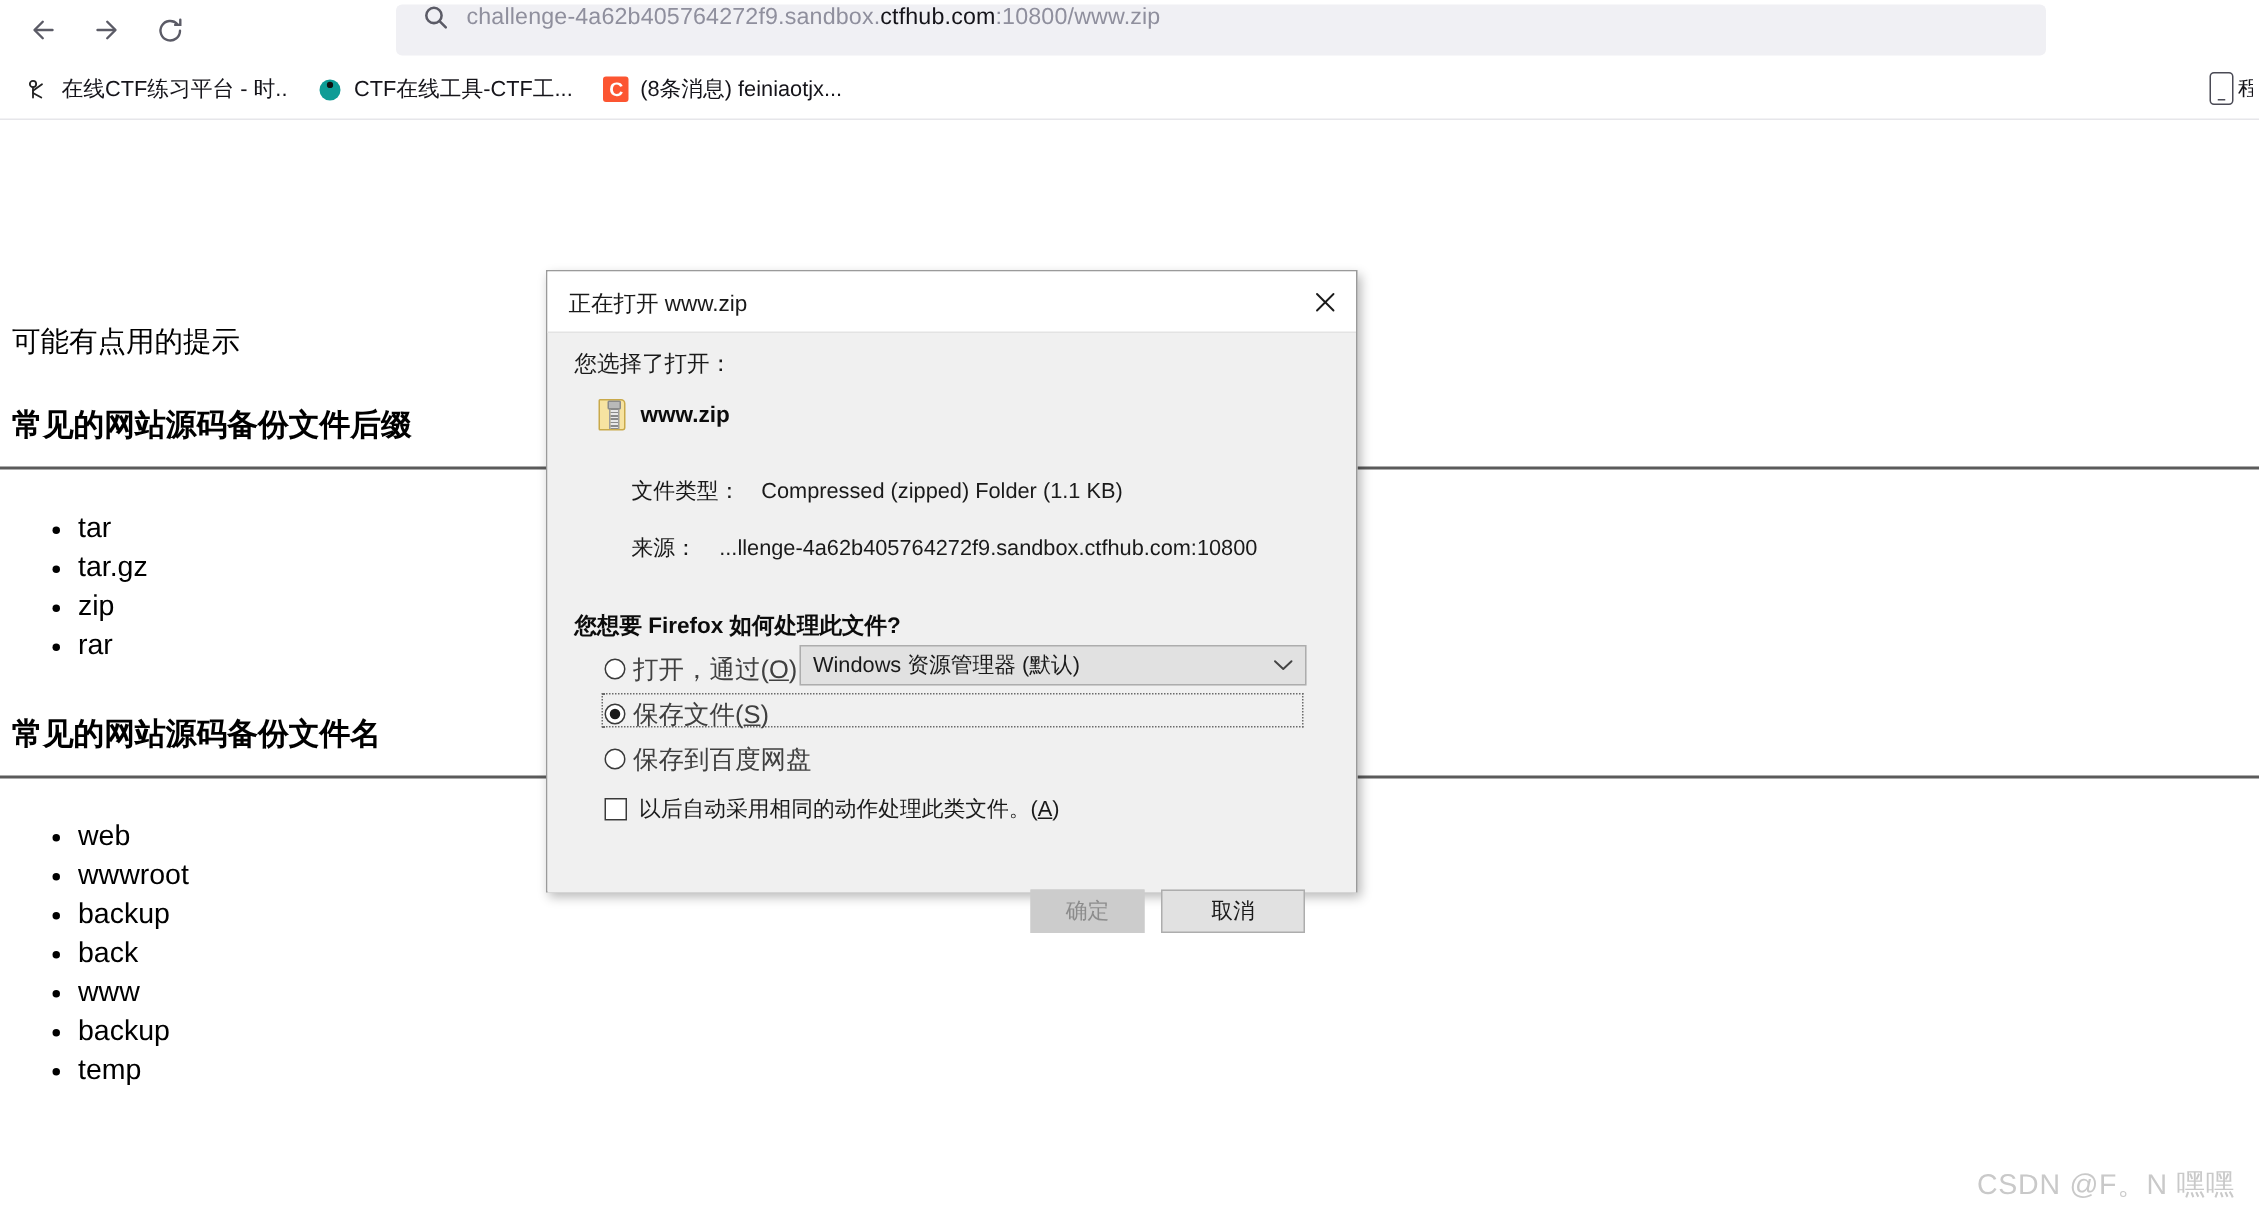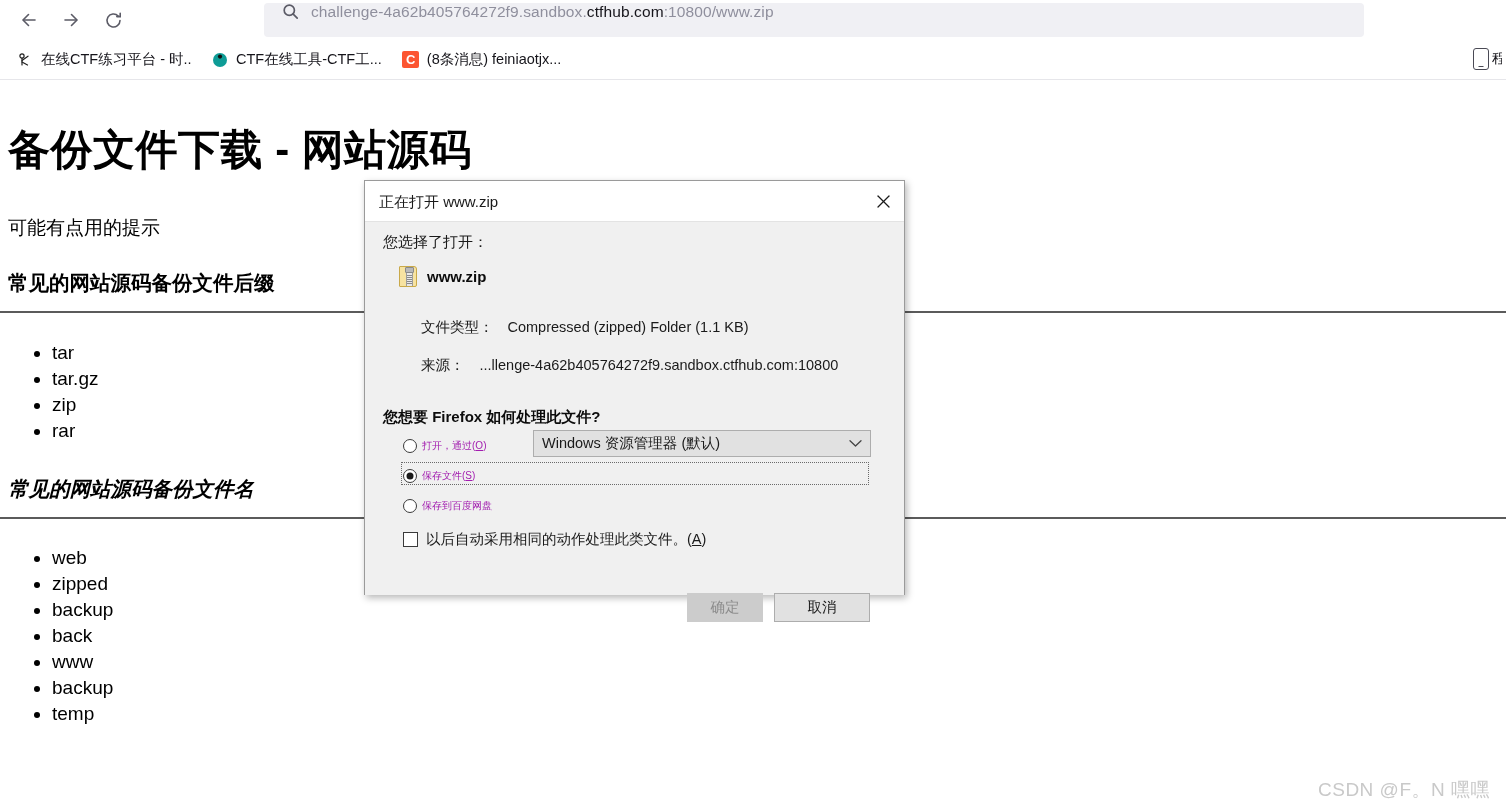--- a/index.html
+++ b/index.html
@@ -132,21 +132,21 @@
     color: #000;
   }
   .section-heading {
     position: absolute;
     left: 8px;
     font-size: 20.5px;
     font-weight: bold;
     color: #000;
   }
   #heading-suffix { top: 188px; }
-  #heading-name { top: 394px; font-style: italic; }
+  #heading-name { top: 394px; }
   .hrule {
     position: absolute;
     left: 0; width: 1506px;
     height: 0;
     border-top: 2px solid #5b5b5b;
   }
   #hr-1 { top: 230px; }
   #hr-2 { top: 436px; }
   .bullet-list {
     position: absolute;
@@ -286,21 +286,21 @@
   }
   .radio-mark.checked::after {
     content: ""; position: absolute;
     left: 50%; top: 50%;
     transform: translate(-50%, -50%);
     width: 7px; height: 7px;
     border-radius: 50%;
     background: #1a1a1a;
   }
   .radio-label {
-    font-size: 10px; color: #a21caf; white-space: nowrap;
+    font-size: 17px; color: #404040; white-space: nowrap;
   }
   .radio-label u { text-decoration: underline; }
   #radio-save-focus {
     position: absolute;
     left: 36px; top: 240px;
     width: 468px; height: 23px;
     border: 1px dotted #6a6a6a;
   }
 
   #app-select {
@@ -422,38 +422,37 @@
 
     <div id="bm-right">
       <span id="device-icon"></span>
       <span id="bm-right-clip">程</span>
     </div>
   </div>
 </div>
 
 <div id="page">
 
-  <h1 id="page-title">备份文件下载 - 网站源码</h1>
 
   <div id="hint-text">可能有点用的提示</div>
 
   <div class="section-heading" id="heading-suffix">常见的网站源码备份文件后缀</div>
   <div class="hrule" id="hr-1"></div>
   <ul class="bullet-list" id="list-suffix">
     <li>tar</li>
     <li>tar.gz</li>
     <li>zip</li>
     <li>rar</li>
   </ul>
 
   <div class="section-heading" id="heading-name">常见的网站源码备份文件名</div>
   <div class="hrule" id="hr-2"></div>
   <ul class="bullet-list" id="list-names">
     <li>web</li>
-    <li>zipped</li>
+    <li>wwwroot</li>
     <li>backup</li>
     <li>back</li>
     <li>www</li>
     <li>backup</li>
     <li>temp</li>
   </ul>
 
   <div id="csdn-watermark">CSDN @F。N 嘿嘿</div>
 </div>
 

